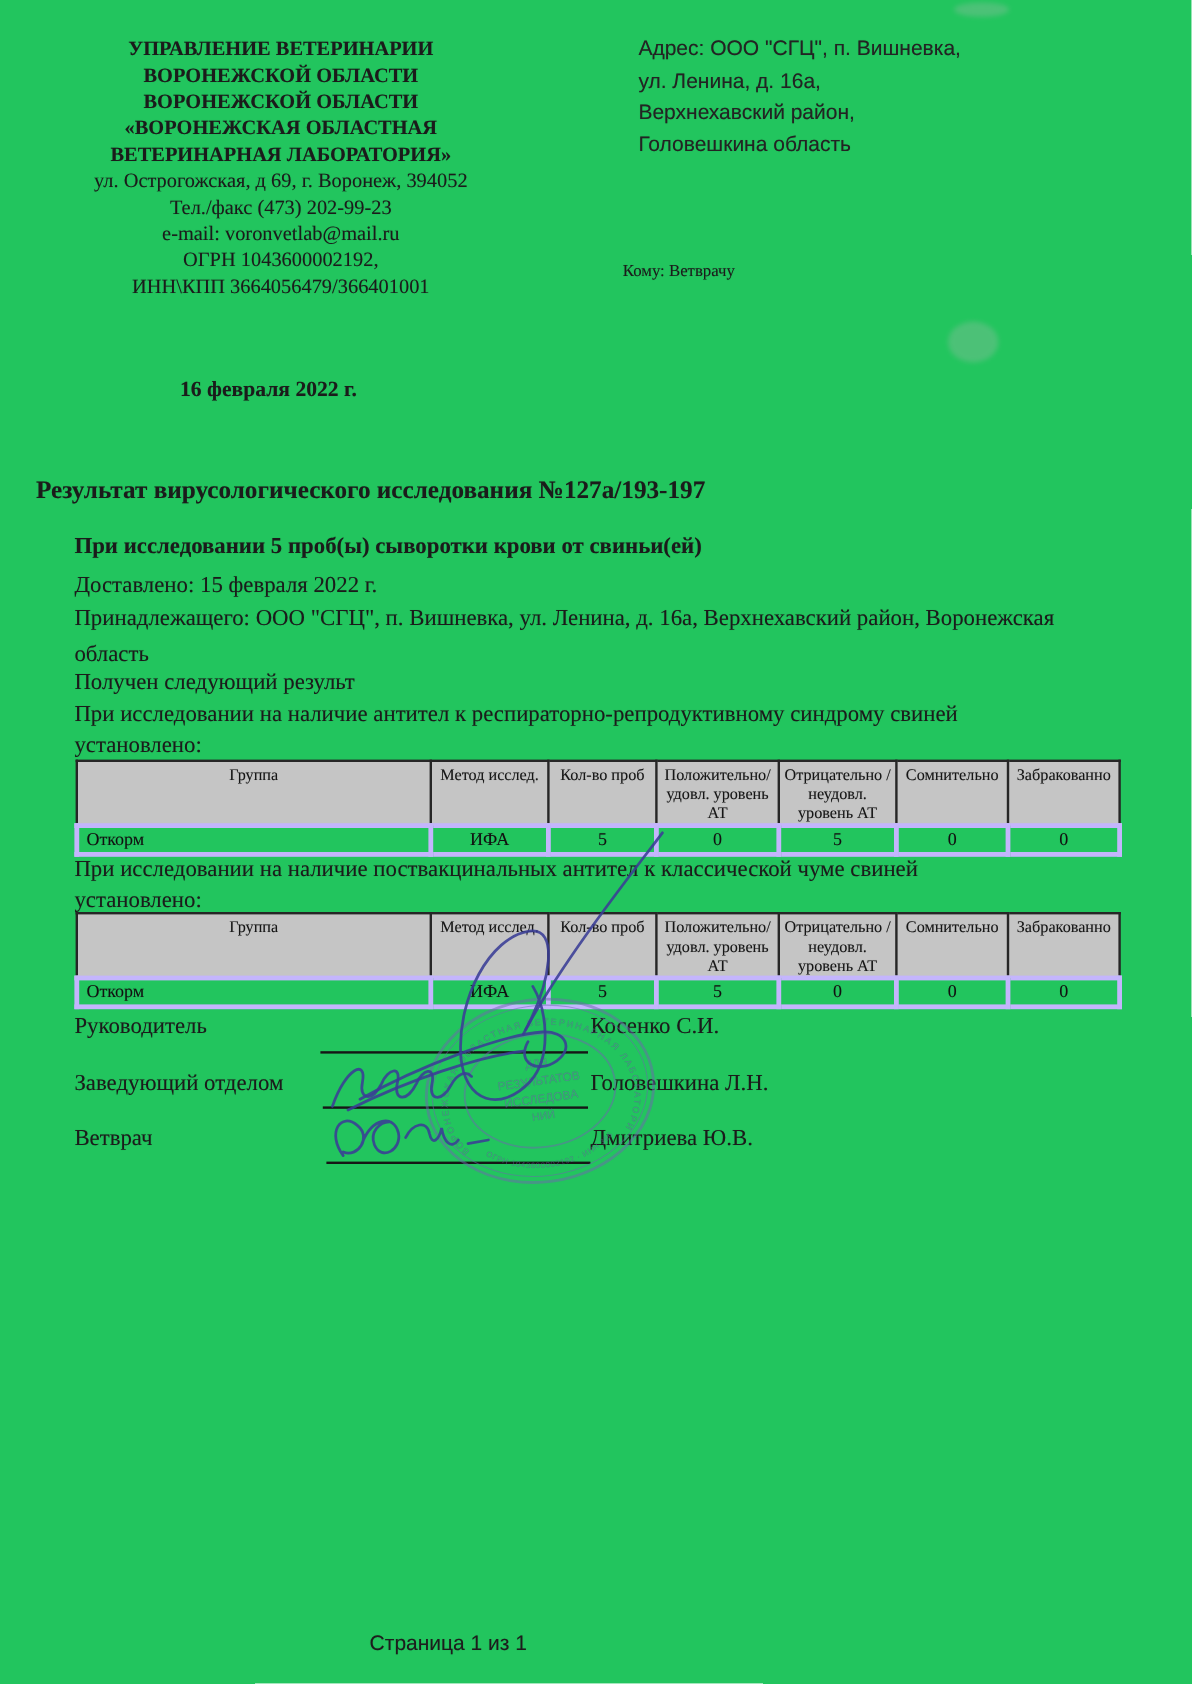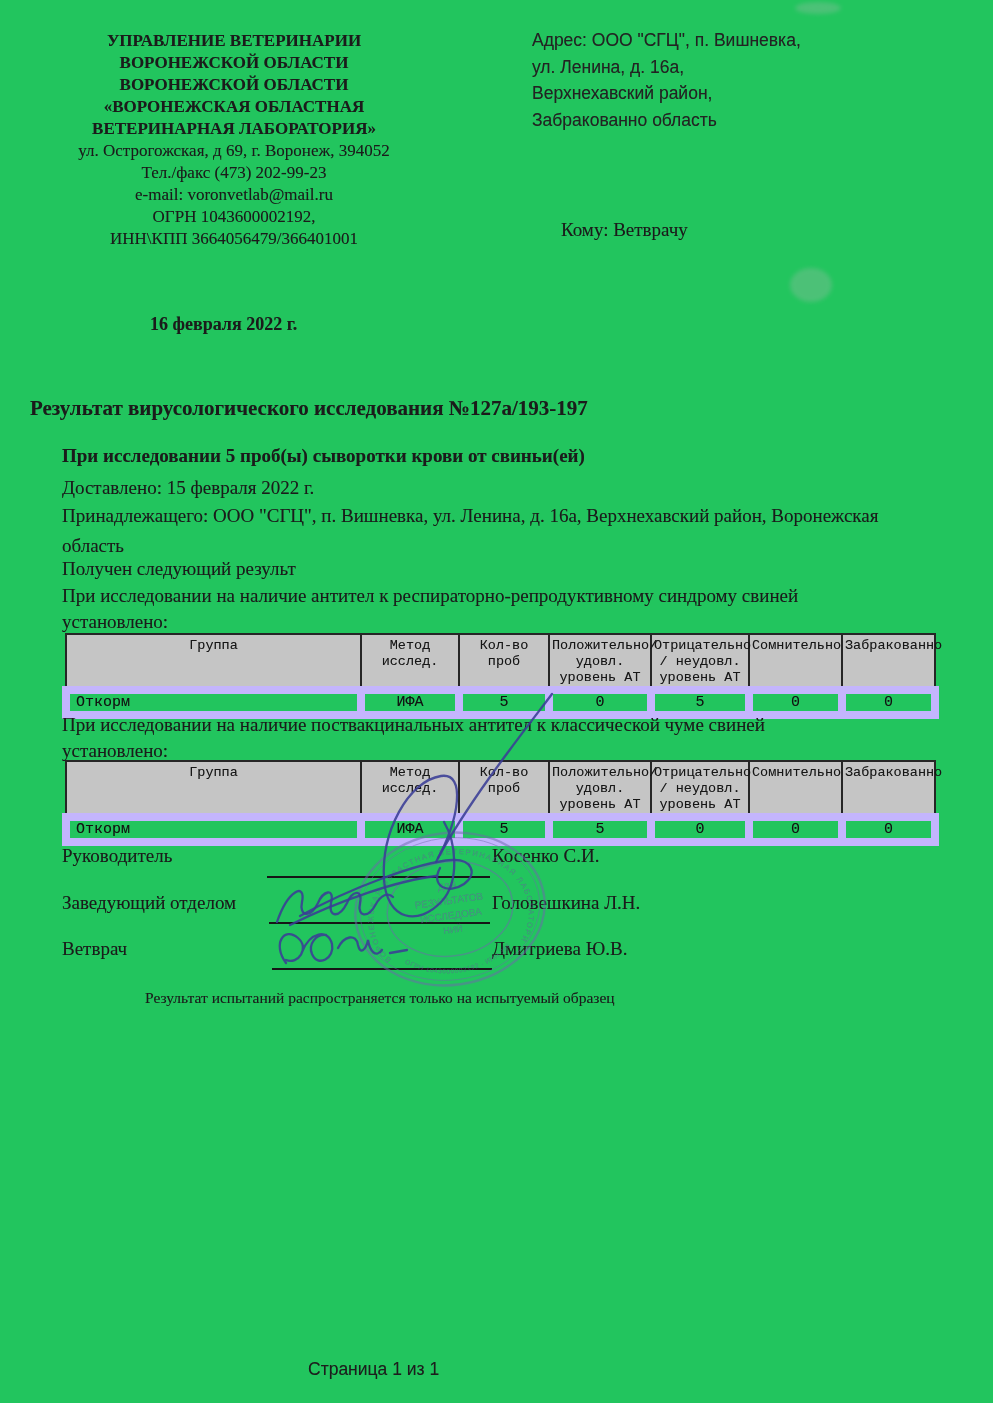--- a/index.html
+++ b/index.html
@@ -23,47 +23,47 @@
   }
   .lh-bold { font-weight: bold; }
   .lh-gap { margin-top: 17px; }
 
   
   .recipient {
     left: 532px; top: 27px; width: 350px;
     font-family: "Liberation Sans", sans-serif;
     font-size: 17.5px; line-height: 26.5px; color: #232323;
   }
-  .komu { left: 561px; top: 219px; font-size: 19px; }
+  .komu { left: 519px; top: 219px; font-size: 14px; }
   .doc-date { left: 150px; top: 314px; font-size: 18px; font-weight: bold; }
 
   .doc-title {
     left: 30px; top: 396px; width: 963px;
     text-align: left; font-size: 21px; font-weight: bold;
     margin: 0;
   }
 
   .bodyline { left: 62px; width: 880px; font-size: 19px; margin: 0; }
 
   
   .rtable {
     position: absolute; left: 62px; width: 869px;
     border-collapse: collapse; table-layout: fixed;
-    font-family: Liberation Mono, monospace;
+    font-family: Liberation Serif, serif;
   }
   .rtable th {
     background: #c5c5c5;
     border: 2px solid #262626;
     font-weight: 400; font-size: 13.5px; line-height: 16px;
     vertical-align: top; text-align: center;
     height: 48px; padding: 3px 2px 0; box-sizing: border-box;
     color: #161616;
   }
   .rtable td {
-    border: 8px solid #c4b5fd;
+    border: 4px solid #c4b5fd;
     font-size: 15px; height: 24px; text-align: center;
     padding: 0 4px; box-sizing: border-box; color: #111;
   }
   .rtable td.cell-left { text-align: left; padding-left: 6px; }
   #table-1 { top: 633px; }
   #table-2 { top: 760px; }
 
   
   .sig-role { left: 62px; font-size: 19px; }
   .sig-name { left: 492px; font-size: 19px; }
@@ -99,21 +99,21 @@
     <div>Тел./факс  (473) 202-99-23</div>
     <div>e-mail: voronvetlab@mail.ru</div>
     <div>ОГРН 1043600002192,</div>
     <div>ИНН\КПП 3664056479/366401001</div>
   </div>
 
   <div class="abs recipient">
     <div>Адрес: ООО "СГЦ", п. Вишневка,</div>
     <div>ул. Ленина, д. 16а,</div>
     <div>Верхнехавский район,</div>
-    <div>Забракованно область</div>
+    <div>Головешкина область</div>
   </div>
   <div class="abs komu">Кому: Ветврачу</div>
 
   <div class="abs doc-date">16 февраля 2022 г.</div>
 
   <h1 class="abs doc-title">Результат вирусологического исследования №127а/193-197</h1>
 
   <p class="abs bodyline" style="top:445px;font-weight:bold;">При исследовании 5 проб(ы) сыворотки крови от свиньи(ей)</p>
   <p class="abs bodyline" style="top:477px;">Доставлено: 15 февраля 2022 г.</p>
   <p class="abs bodyline" style="top:505px;">Принадлежащего: ООО "СГЦ", п. Вишневка, ул. Ленина, д. 16а, Верхнехавский район, Воронежская</p>
@@ -226,19 +226,18 @@
 
   <svg class="ink-svg" viewBox="260 660 330 330" aria-hidden="true">
     <path class="ink-path" d="M 552,694 C 528,726 472,796 438,858"></path>
     <path class="ink-path" d="M 436,862 C 460,818 466,772 441,776 C 408,781 381,832 384,880 C 387,920 418,927 442,901 C 460,881 456,842 444,822"></path>
     <path class="ink-path" d="M 277,922 C 288,890 306,882 302,902 C 299,916 310,919 318,903 C 323,891 335,887 331,903 C 328,917 339,919 347,903 C 352,891 363,888 360,903 C 357,917 368,919 376,904 C 381,895 388,892 393,897"></path>
     <path class="ink-path" d="M 300,916 C 350,888 420,862 452,860 C 472,859 478,874 464,884 C 448,895 430,886 440,868"></path>
     <path class="ink-path" d="M 290,925 C 340,900 400,880 436,876"></path>
     <path class="ink-path" d="M 286,963 C 272,944 284,926 298,938 C 310,948 298,965 286,960 M 302,952 C 310,932 328,928 332,944 C 335,958 318,968 312,954 C 308,944 316,934 326,935 M 338,948 C 344,936 356,933 358,945 C 360,955 366,950 368,940 C 370,952 376,958 382,950 M 390,953 L 407,950"></path>
   </svg>
 
-  <div class="abs note">Результат испытаний распространяется только на испытуемый образец</div>
   <div class="abs page-footer">Страница 1 из 1</div>
 
   <div class="artifact" style="left:790px; top:268px; width:42px; height:34px;"></div>
   <div class="artifact" style="left:795px; top:2px; width:46px; height:12px;"></div>
 
 </div>
 
 </body></html>

